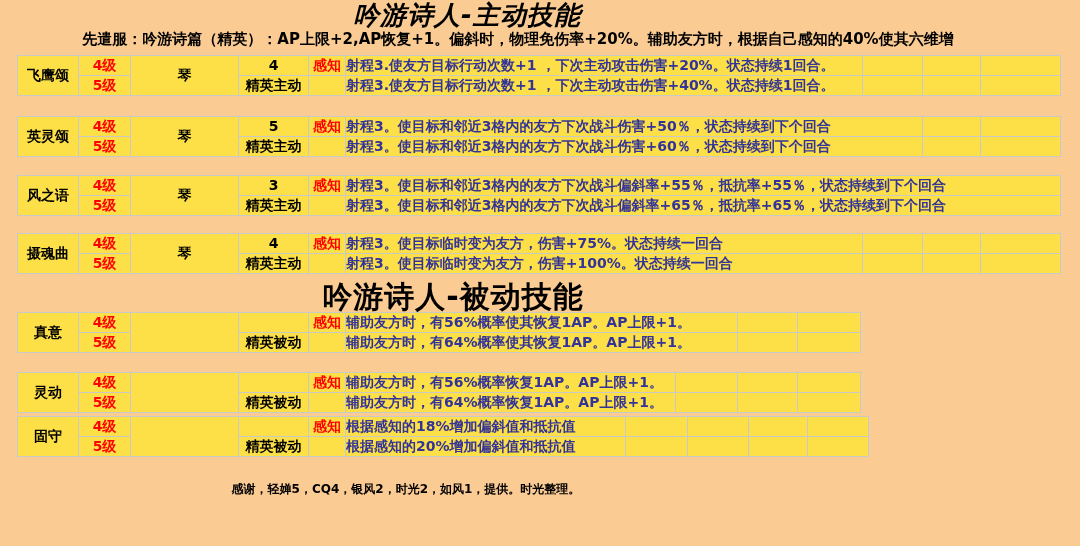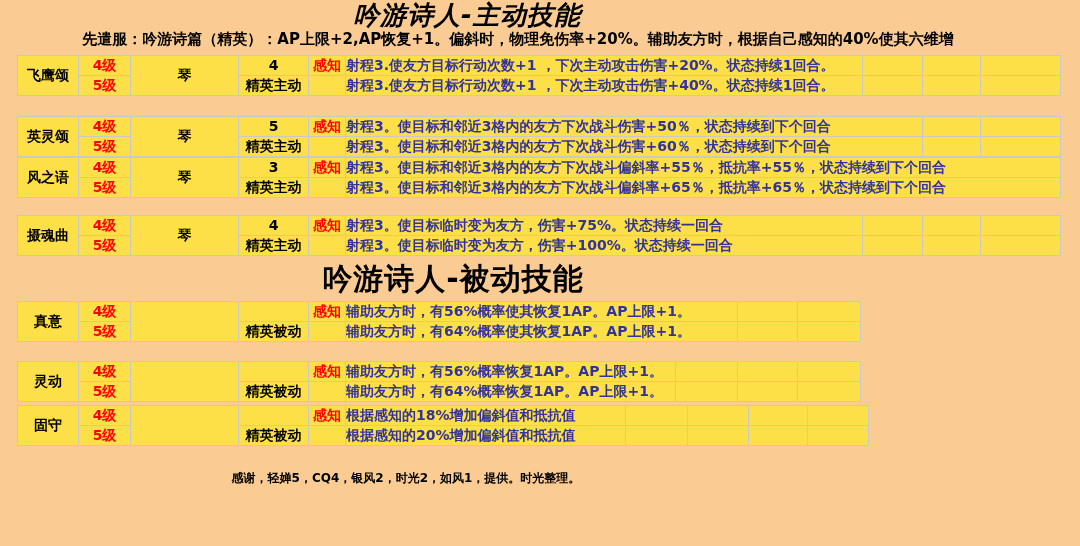--- a/index.html
+++ b/index.html
@@ -23,22 +23,22 @@
     border:1px solid #c9c9c9;height:19px;padding:0;
     font-size:14px;line-height:19px;vertical-align:middle;
     overflow:hidden;white-space:nowrap;
   }
   td.c-name{text-align:center;vertical-align:bottom;font-size:15px;padding-bottom:1px;}
   td.c-level{color:#ff0000;text-align:center;}
   td.c-weapon{text-align:center;vertical-align:bottom;padding-bottom:1px;}
   td.c-type{text-align:center;}
   td.c-stat{color:#ff0000;text-align:center;}
   td.c-desc{color:#333399;text-align:left;padding-left:4px;font-size:14px;}
-  .mt1{margin-top:5px}.mt2{margin-top:20px}.mt3{}
-  .mt4{margin-top:17px}.mt5{margin-top:7px}.mt6{margin-top:19px}.mt7{margin-top:3px}
+  .mt1{margin-top:5px}.mt2{margin-top:20px}.mt3{margin-top:18px}
+  .mt4{margin-top:17px}.mt5{}.mt6{margin-top:19px}.mt7{margin-top:3px}
   .footer-wrap{width:812px;text-align:center;margin-top:21px;}
   .footer-note{font-size:12px;line-height:22px;}
 </style>
 </head>
 <body>
 
 <div class="title-wrap">
   <div class="page-title">吟游诗人-主动技能</div>
 </div>
 <div class="subtitle-wrap">

